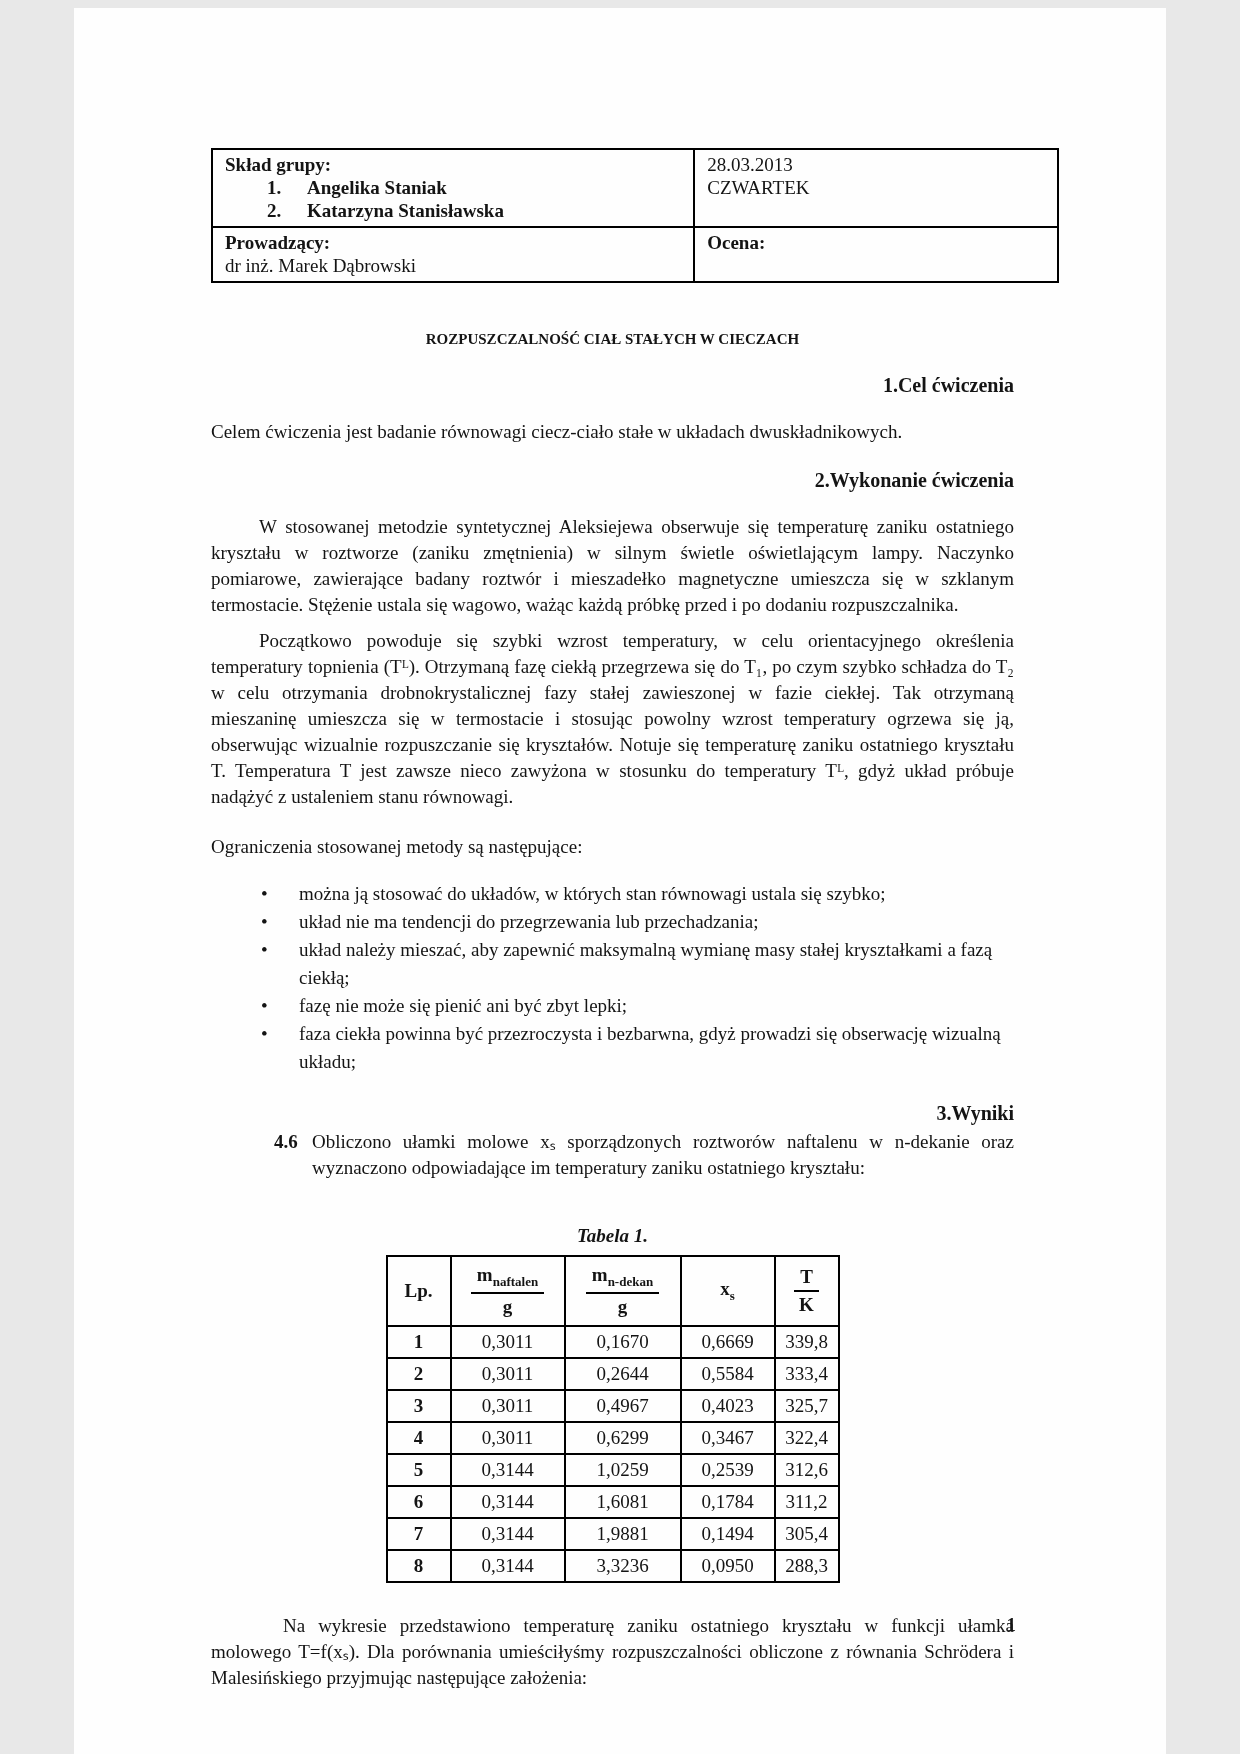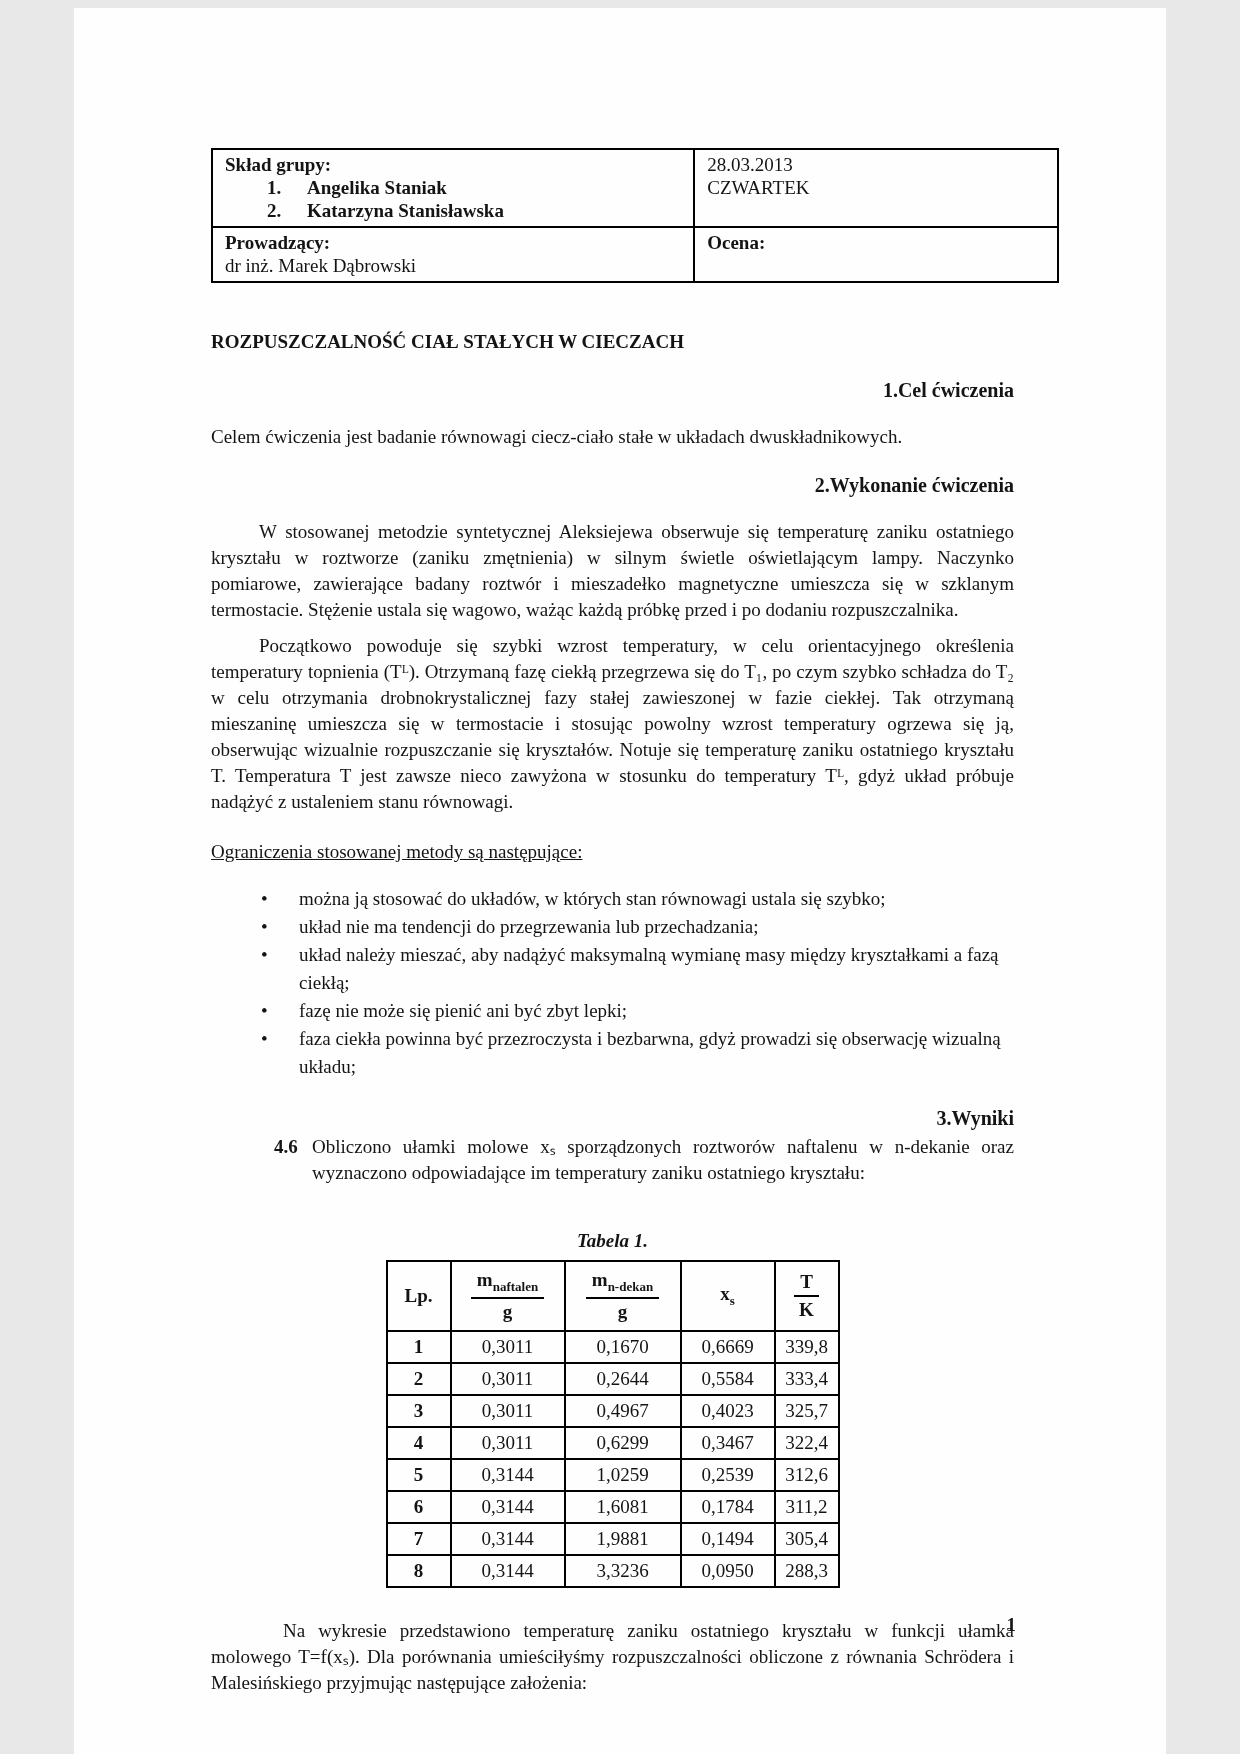--- a/index.html
+++ b/index.html
@@ -27,44 +27,44 @@
     vertical-align:top;
     padding:3px 12px 4px 12px;
   }
   .info-table td.c-left { width:57%; }
   .bold { font-weight:bold; }
   .member-list { margin:0; padding:0 0 0 42px; list-style:none; }
   .member-list li { font-weight:bold; }
   .member-num { display:inline-block; width:40px; font-weight:bold; }
   
   .doc-title {
-    text-align:left;
-    font-weight:bold;
-    font-size:19px;
+    text-align:center;
+    font-weight:bold;
+    font-size:15px;
     margin:0 0 26px 0;
   }
   .sec-heading {
     font-weight:bold;
     font-size:20px;
     padding-left:28px;
     margin:0 0 22px 0;
     text-align:right;
   }
   .sec-num { display:inline-block; width:35px; }
   
   .para {
     font-size:19px;
     line-height:26px;
     text-align:justify;
     margin:0 0 24px 0;
   }
   .indent1 { text-indent:48px; }
   .p-first { margin-bottom:10px; }
   .para-simple {
-    font-size:19px; line-height:26px; margin:0 0 20px 0;text-decoration:underline;
+    font-size:19px; line-height:26px; margin:0 0 20px 0;
   }
   .limit-list {
     margin:0 0 26px 0;
     padding:0 0 0 88px;
     font-size:19px;
     line-height:28px;
     list-style:none;
   }
   .limit-list li::before {
     content:"\2022";
@@ -163,21 +163,21 @@
 
   <div class="sec-heading">
     <span class="sec-num">2.</span><span>Wykonanie ćwiczenia</span>
   </div>
   <p class="para indent1 p-first">W stosowanej metodzie syntetycznej Aleksiejewa obserwuje się temperaturę zaniku ostatniego kryształu w roztworze (zaniku zmętnienia) w silnym świetle oświetlającym lampy. Naczynko pomiarowe, zawierające badany roztwór i mieszadełko magnetyczne umieszcza się w szklanym termostacie. Stężenie ustala się wagowo, ważąc każdą próbkę przed i po dodaniu rozpuszczalnika.</p>
   <p class="para indent1">Początkowo powoduje się szybki wzrost temperatury, w celu orientacyjnego określenia temperatury topnienia (Tᴸ). Otrzymaną fazę ciekłą przegrzewa się do T₁, po czym szybko schładza do T₂ w celu otrzymania drobnokrystalicznej fazy stałej zawieszonej w fazie ciekłej. Tak otrzymaną mieszaninę umieszcza się w termostacie i stosując powolny wzrost temperatury ogrzewa się ją, obserwując wizualnie rozpuszczanie się kryształów. Notuje się temperaturę zaniku ostatniego kryształu T. Temperatura T jest zawsze nieco zawyżona w stosunku do temperatury Tᴸ, gdyż układ próbuje nadążyć z ustaleniem stanu równowagi.</p>
   <p class="para-simple">Ograniczenia stosowanej metody są następujące:</p>
   <ul class="limit-list">
     <li>można ją stosować do układów, w których stan równowagi ustala się szybko;</li>
     <li>układ nie ma tendencji do przegrzewania lub przechadzania;</li>
-    <li>układ należy mieszać, aby nadążyć maksymalną wymianę masy między kryształkami a fazą ciekłą;</li>
+    <li>układ należy mieszać, aby zapewnić maksymalną wymianę masy stałej kryształkami a fazą ciekłą;</li>
     <li>fazę nie może się pienić ani być zbyt lepki;</li>
     <li>faza ciekła powinna być przezroczysta i bezbarwna, gdyż prowadzi się obserwację wizualną układu;</li>
   </ul>
 
   <div class="sec-heading sec3-heading">
     <span class="sec-num">3.</span><span>Wyniki</span>
   </div>
   <div class="sub-item">
     <span class="sub-num">4.6</span>
     <div class="sub-text">Obliczono ułamki molowe xₛ sporządzonych roztworów naftalenu w n-dekanie oraz wyznaczono odpowiadające im temperatury zaniku ostatniego kryształu:</div>

